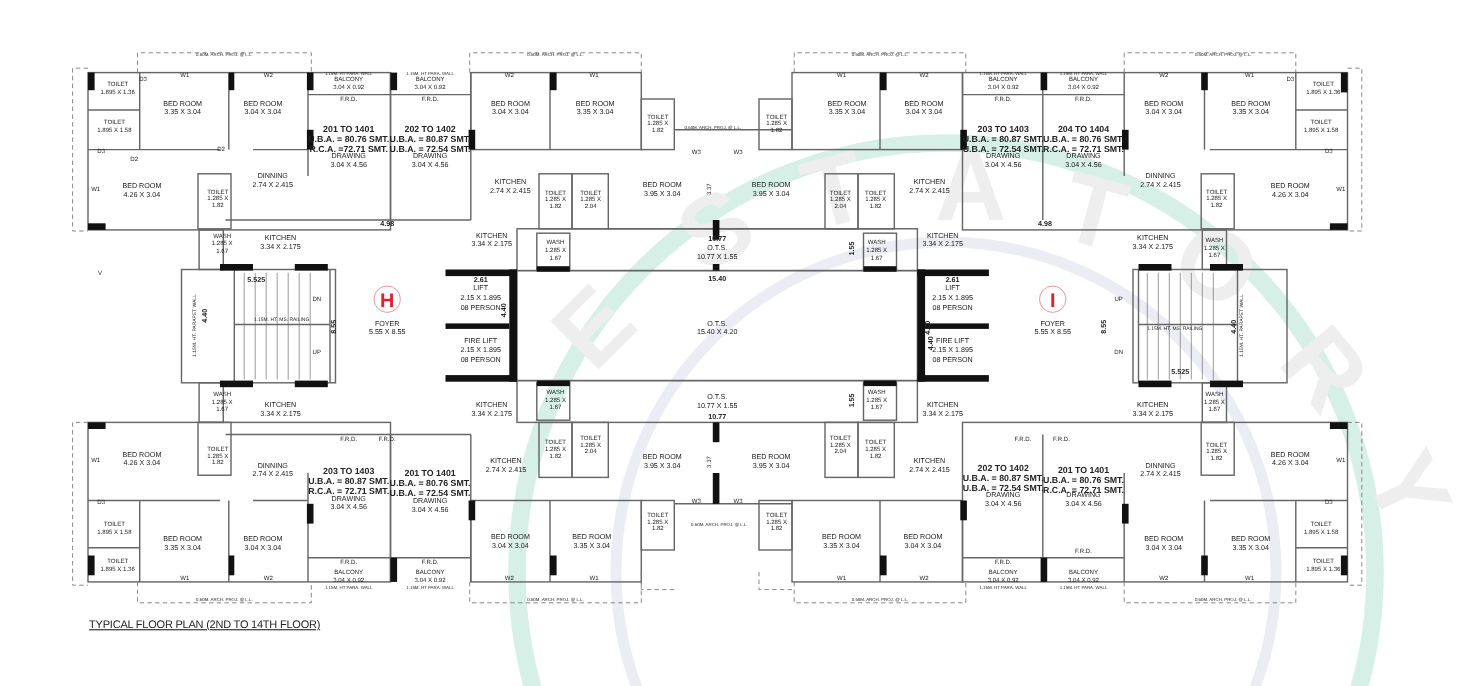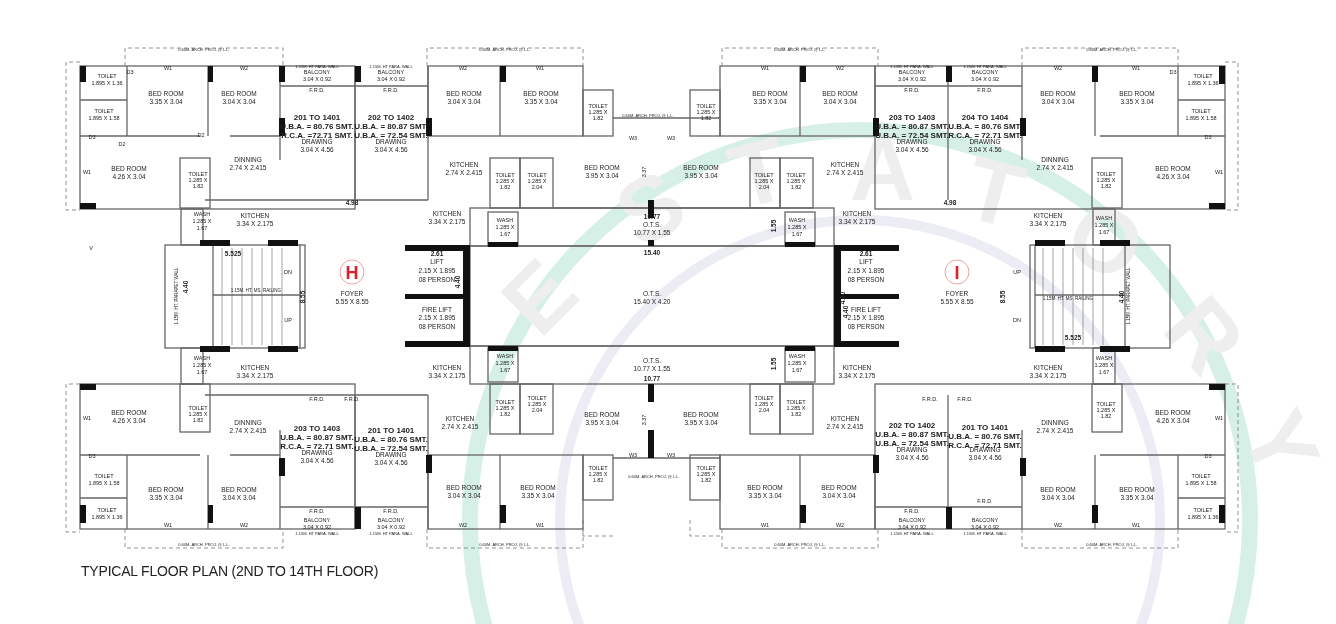--- a/index.html
+++ b/index.html
@@ -3,21 +3,21 @@
 <meta charset="utf-8">
 <style>
   html, body { margin:0; padding:0; background:#ffffff; }
   body { width:1336px; height:624px; position:relative; overflow:hidden; font-family:"Liberation Sans", sans-serif; }
   #plan { position:absolute; left:0; top:0; width:1336px; height:624px; }
   .wm { position:absolute; left:0; top:0; width:1336px; height:624px; pointer-events:none; }
   .lbl { font-family:"Liberation Sans", sans-serif; fill:#222; text-anchor:middle; }
   .sm { font-size:5.5px; }
   .md { font-size:6.5px; }
   .bd { font-weight:bold; }
-  .title-text { position:absolute; left:81px; top:563px; font-size:14px; color:#222; letter-spacing:-0.2px; }
+  .title-text { position:absolute; left:81px; top:563px; font-size:10px; color:#222; text-decoration:underline; letter-spacing:-0.2px; }
 </style>
 </head>
 <body>
 
 <svg class="wm" viewBox="0 0 1336 624">
   <circle cx="860" cy="520" r="390" fill="none" stroke="#d6f0e8" stroke-width="16"></circle>
   <circle cx="860" cy="520" r="300" fill="none" stroke="#dfe0ee" stroke-width="10" opacity="0.6"></circle>
   <g fill="#eeeeee" font-family="Liberation Sans, sans-serif" font-weight="bold" font-size="90">
     <text x="540" y="340" transform="rotate(-45 540 340)">E</text>
     <text x="640" y="250" transform="rotate(-30 640 250)">S</text>

